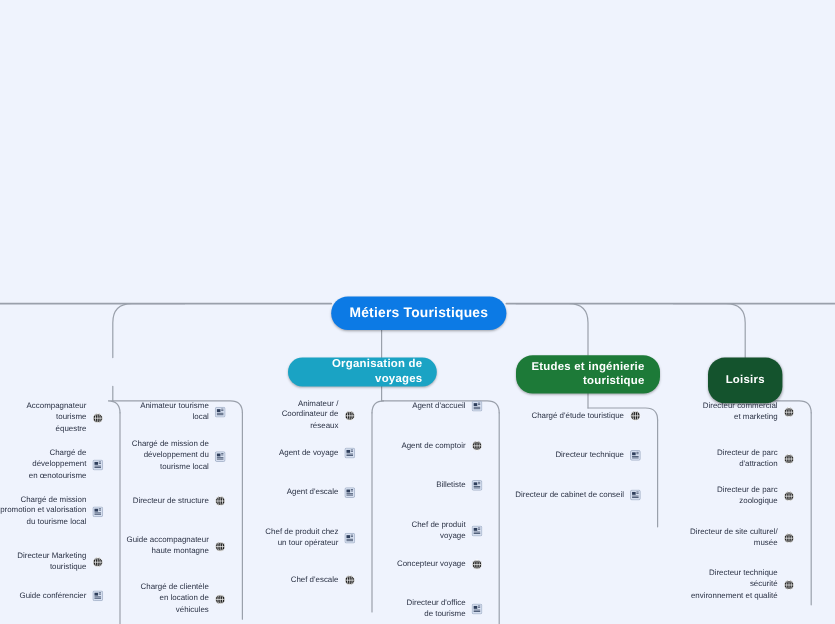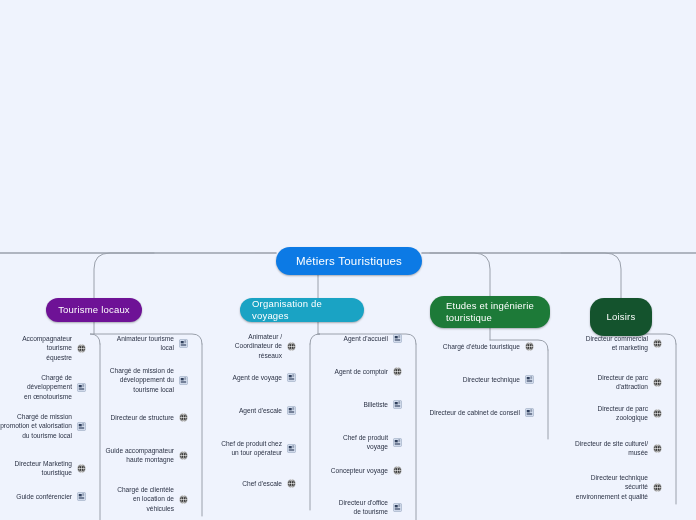--- a/index.html
+++ b/index.html
@@ -25,25 +25,25 @@
     left: 0; top: 0;
     width: 696px;
     height: 520px;
     pointer-events: none;
   }
   .node {
     position: absolute;
     box-sizing: border-box;
     border-radius: 14px;
     color: #ffffff;
-    font-weight: normal;
+    font-weight: bold;
     display: flex;
     align-items: center;
     justify-content: center;
-    text-align: left;
+    text-align: right;
     line-height: 1.25;
     letter-spacing: 0.2px;
     box-shadow: 0 1px 2px rgba(0,0,0,0.30);
   }
   .node.root {
     font-size: 11.5px;
     padding: 0 14px;
   }
   .node.cat {
     font-size: 9.5px;
@@ -99,21 +99,20 @@
       <path d="M 430 253 H 474 Q 490 253 490 269 V 296" fill="none" stroke="#9aa0ab" stroke-width="1" stroke-linecap="round"></path>
       <path d="M 490 328 V 340" fill="none" stroke="#9aa0ab" stroke-width="1" stroke-linecap="round"></path>
       <path d="M 490 340 H 538 Q 548 340 548 350" fill="none" stroke="#9aa0ab" stroke-width="1" stroke-linecap="round"></path>
       <path d="M 548 350 V 439" fill="none" stroke="#9aa0ab" stroke-width="1" stroke-linecap="round"></path>
       <path d="M 561 253 H 605 Q 621 253 621 269 V 298" fill="none" stroke="#9aa0ab" stroke-width="1" stroke-linecap="round"></path>
       <path d="M 621 322 V 334" fill="none" stroke="#9aa0ab" stroke-width="1" stroke-linecap="round"></path>
       <path d="M 621 334 H 666 Q 676 334 676 344" fill="none" stroke="#9aa0ab" stroke-width="1" stroke-linecap="round"></path>
       <path d="M 676 344 V 504" fill="none" stroke="#9aa0ab" stroke-width="1" stroke-linecap="round"></path>
     </svg>
 <div class="node root" style="left: 276px; top: 247px; width: 146px; height: 28px; background: rgb(12, 122, 229); white-space: pre-line;">Métiers Touristiques</div>
-    <div class="node cat" style="left: 46px; top: 298px; width: 96px; height: 24px; background: rgb(110, 18, 150); white-space: pre-line;">Tourisme locaux</div>
     <div class="leaf align-right" style="left: 0px; width: 86px; top: 334px;"><span class="leaf-label">Accompagnateur tourisme
 équestre</span><span class="badge globe-icon"><svg viewBox="0 0 12 12" width="9" height="9">
           <circle cx="6" cy="6" r="5.2" fill="#1c1c1c"></circle>
           <circle cx="6" cy="6" r="5.2" fill="none" stroke="#ffffff" stroke-width="0.8"></circle>
           <path d="M0.8 6 H11.2" stroke="#ffffff" stroke-width="0.8"></path>
           <path d="M6 0.8 V11.2" stroke="#ffffff" stroke-width="0.8"></path>
           <ellipse cx="6" cy="6" rx="2.6" ry="5.2" fill="none" stroke="#ffffff" stroke-width="0.8"></ellipse>
         </svg></span></div>
     <div class="leaf align-right" style="left: 0px; width: 86px; top: 373px;"><span class="leaf-label">Chargé de développement
 en œnotourisme</span><span class="badge card-icon"><svg viewBox="0 0 12 12" width="9" height="9">

